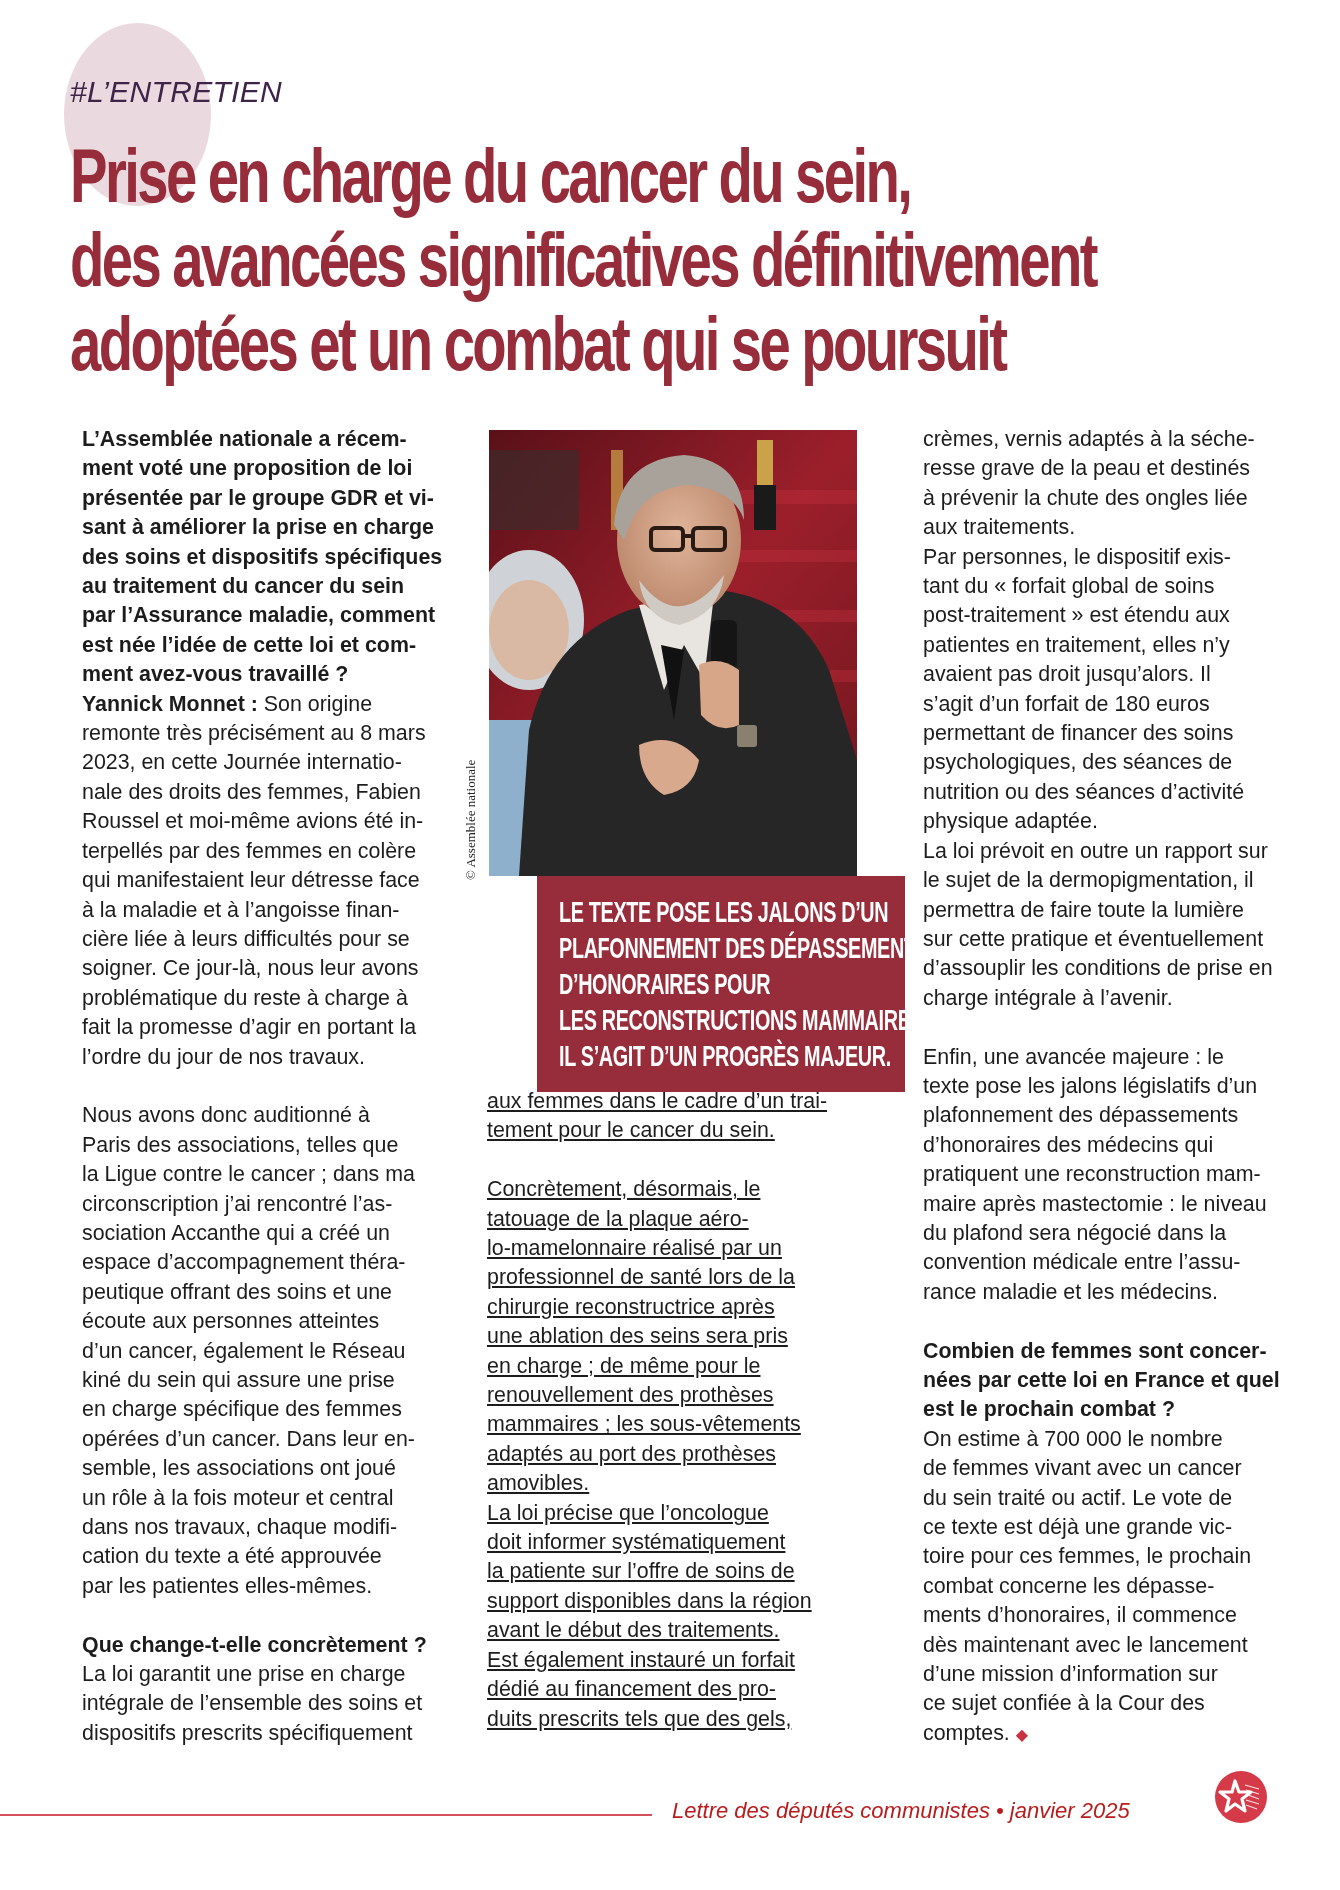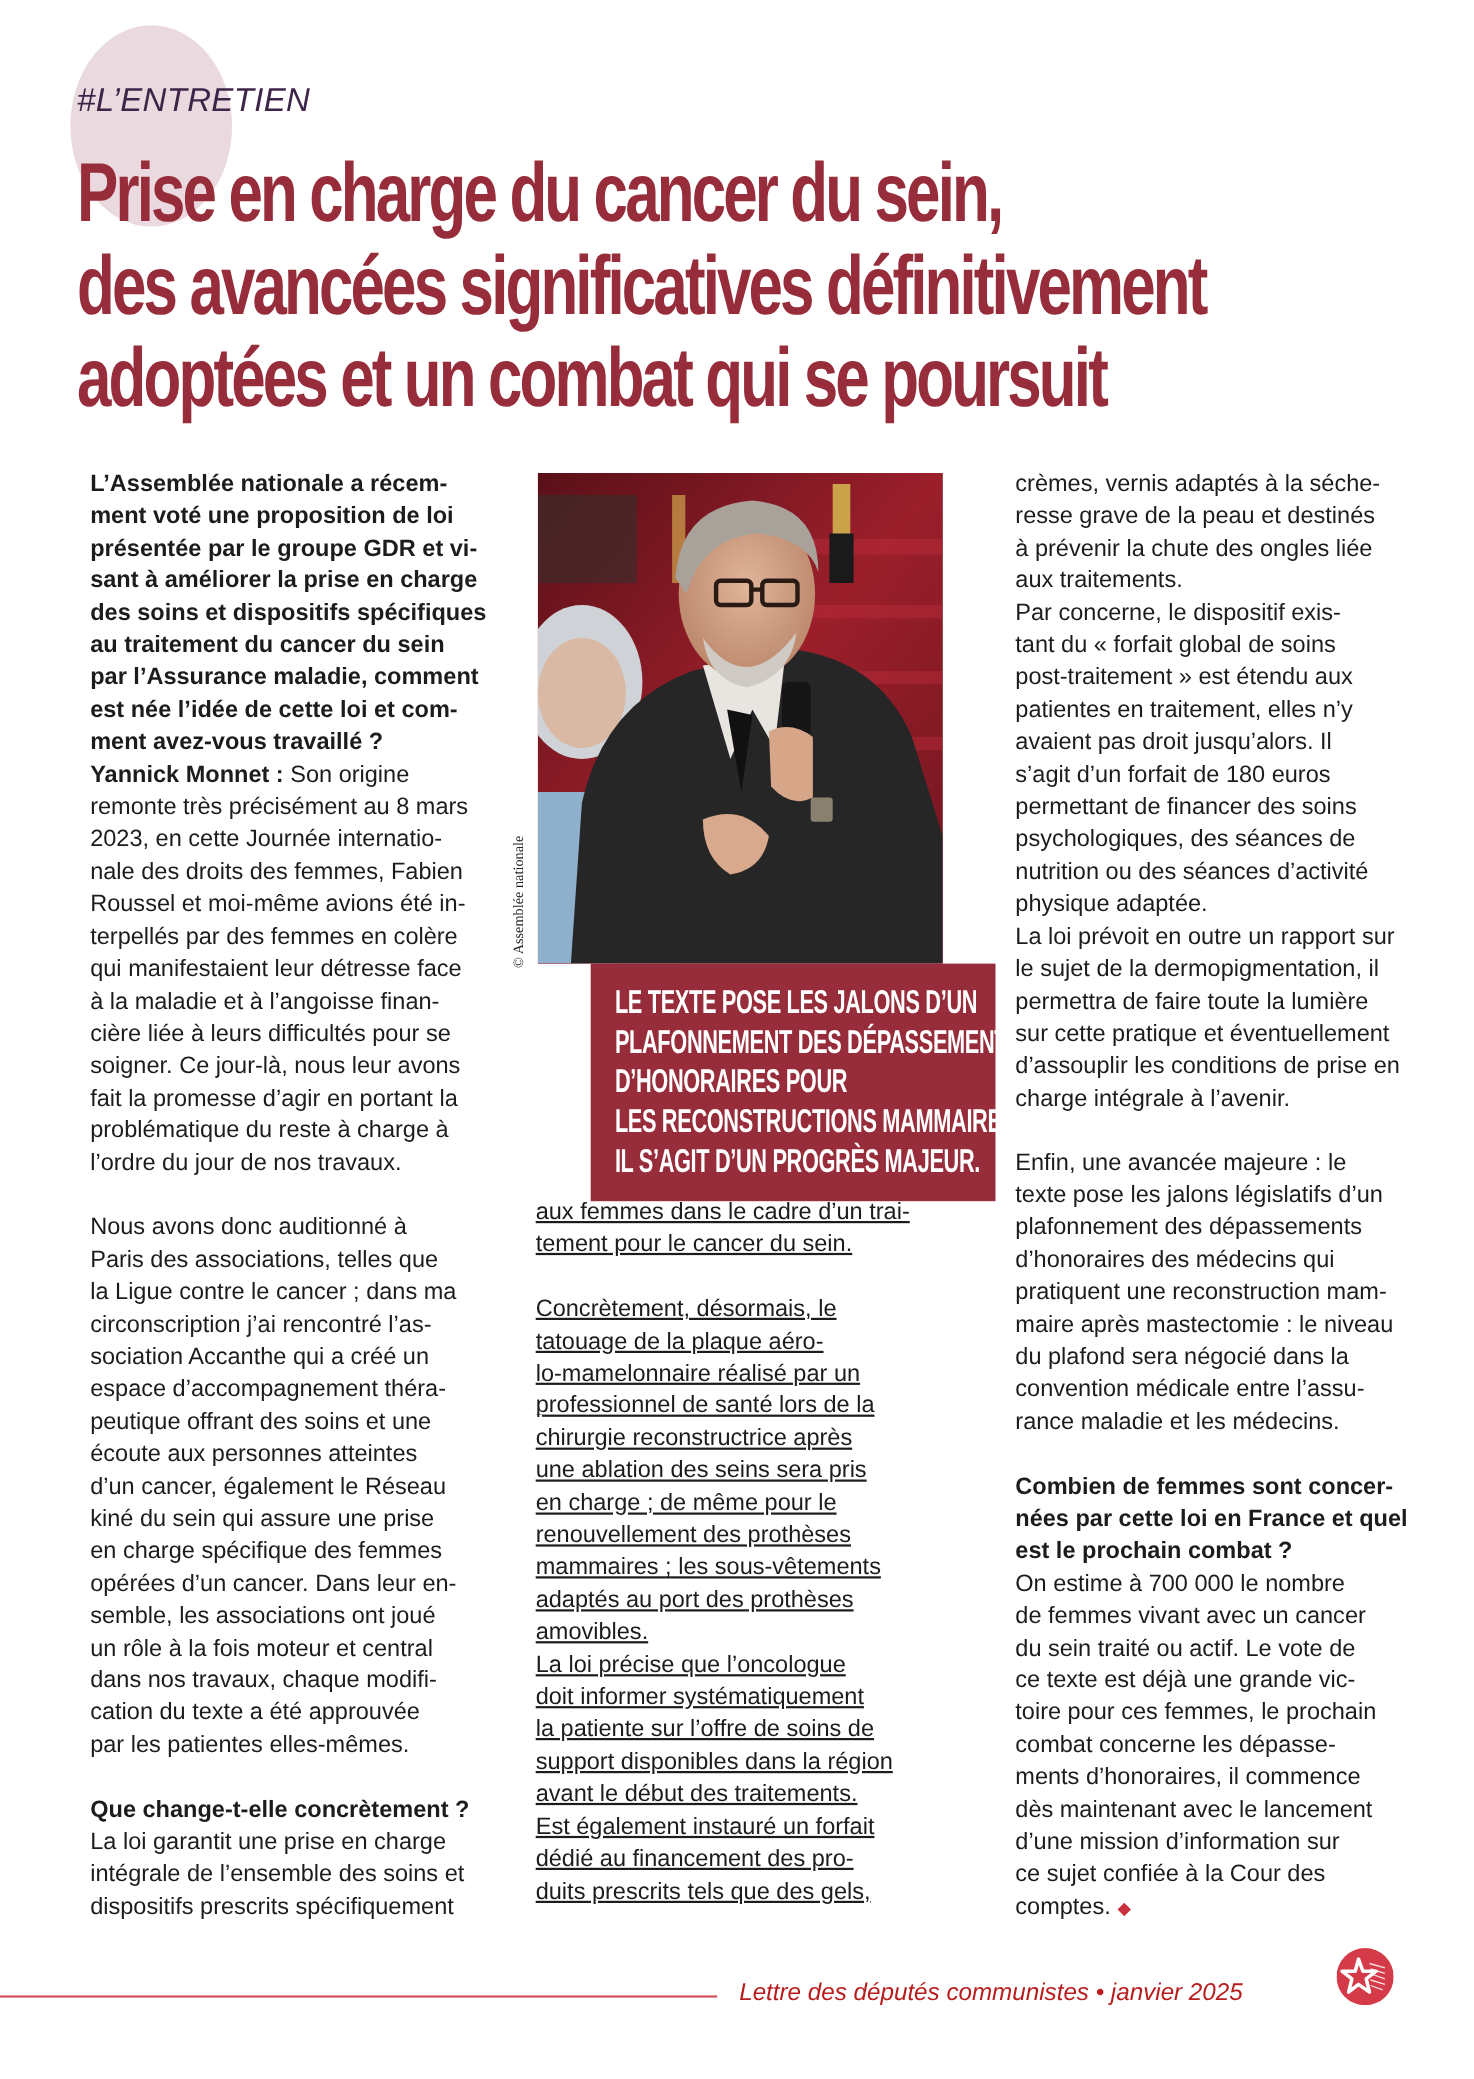--- a/index.html
+++ b/index.html
@@ -62,22 +62,22 @@
     <div id="c1-answer">
         <span class="line">remonte très précisément au 8 mars</span>
         <span class="line">2023, en cette Journée internatio-</span>
         <span class="line">nale des droits des femmes, Fabien</span>
         <span class="line">Roussel et moi-même avions été in-</span>
         <span class="line">terpellés par des femmes en colère</span>
         <span class="line">qui manifestaient leur détresse face</span>
         <span class="line">à la maladie et à l’angoisse finan-</span>
         <span class="line">cière liée à leurs difficultés pour se</span>
         <span class="line">soigner. Ce jour-là, nous leur avons</span>
+        <span class="line">problématique du reste à charge à</span>
         <span class="line">fait la promesse d’agir en portant la</span>
-        <span class="line">problématique du reste à charge à</span>
         <span class="line">l’ordre du jour de nos travaux.</span>
       </div>
   </div>
   <span class="gap"></span>
   <div id="c1-p2">
       <span class="line">Nous avons donc auditionné à</span>
       <span class="line">Paris des associations, telles que</span>
       <span class="line">la Ligue contre le cancer ; dans ma</span>
       <span class="line">circonscription j’ai rencontré l’as-</span>
       <span class="line">sociation Accanthe qui a créé un</span>
@@ -185,21 +185,21 @@
       <span class="line">duits prescrits tels que des gels,</span>
     </div>
 </div>
 
 <div class="col col3">
   <div id="c3-p1">
       <span class="line">crèmes, vernis adaptés à la séche-</span>
       <span class="line">resse grave de la peau et destinés</span>
       <span class="line">à prévenir la chute des ongles liée</span>
       <span class="line">aux traitements.</span>
-      <span class="line">Par concerne, le dispositif exis-</span>
+      <span class="line">Par personnes, le dispositif exis-</span>
       <span class="line">tant du « forfait global de soins</span>
       <span class="line">post-traitement » est étendu aux</span>
       <span class="line">patientes en traitement, elles n’y</span>
       <span class="line">avaient pas droit jusqu’alors. Il</span>
       <span class="line">s’agit d’un forfait de 180 euros</span>
       <span class="line">permettant de financer des soins</span>
       <span class="line">psychologiques, des séances de</span>
       <span class="line">nutrition ou des séances d’activité</span>
       <span class="line">physique adaptée.</span>
       <span class="line">La loi prévoit en outre un rapport sur</span>

